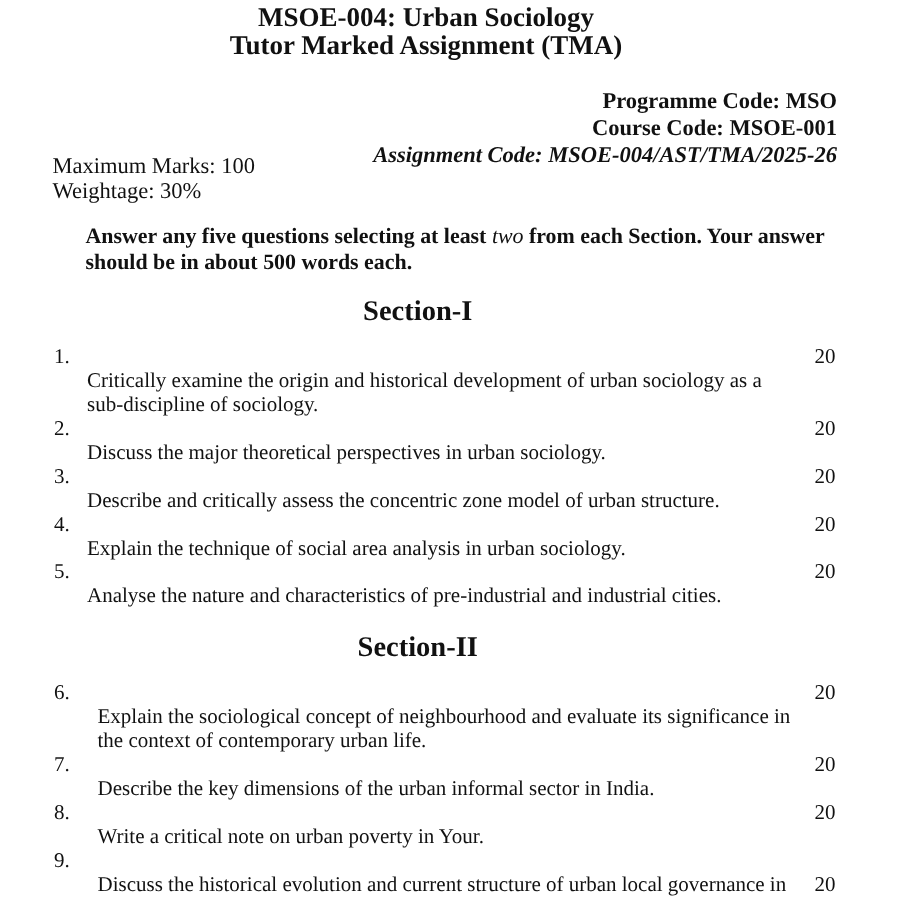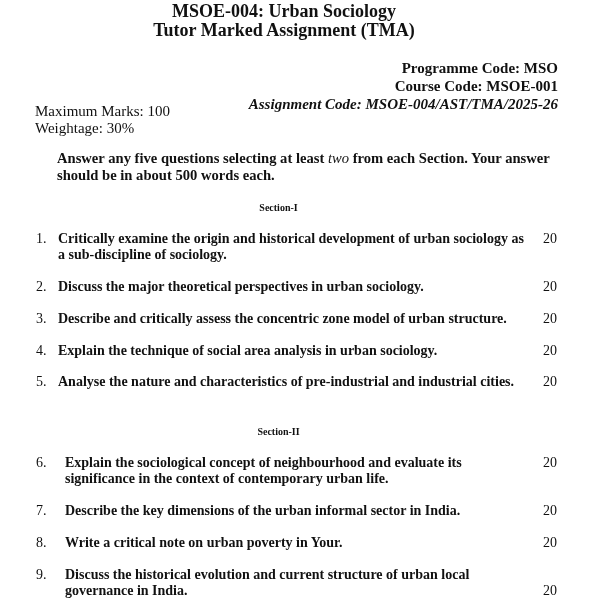--- a/index.html
+++ b/index.html
@@ -21,28 +21,28 @@
     .meta {
       left: 35px; font-weight: normal; font-size: 15px; line-height: 18px;
     }
     .instr {
       left: 32px; width: 535px; white-space: normal;
       font-weight: bold; font-size: 14.6px; line-height: 17px; margin-left: 25px;
     }
     .instr em { font-style: italic; font-weight: normal; }
     .section {
       left: 0; width: 557px; text-align: center;
-      font-weight: bold; font-size: 10px; line-height: 18px;
+      font-weight: bold; font-size: 19px; line-height: 18px;
     }
     .q {
       left: 36px; width: 530px;
       font-size: 14px; line-height: 16px;
     }
     .q .num { position: absolute; left: 0; top: 0; }
-    .q .text { position: absolute; left: 22px; top: 0; width: 470px; white-space: normal; font-weight: bold; }
+    .q .text { position: absolute; left: 22px; top: 16px; width: 470px; white-space: normal; }
     .q.s2 .text { left: 29px; width: 462px; }
     .q .marks { position: absolute; left: 507px; top: 0; }
   </style>
 </head>
 <body>
 
 <div>
 
   <div class="abs title" style="top:1px;">MSOE-004: Urban Sociology</div>
   <div class="abs title" style="top:20px;">Tutor Marked Assignment (TMA)</div>

